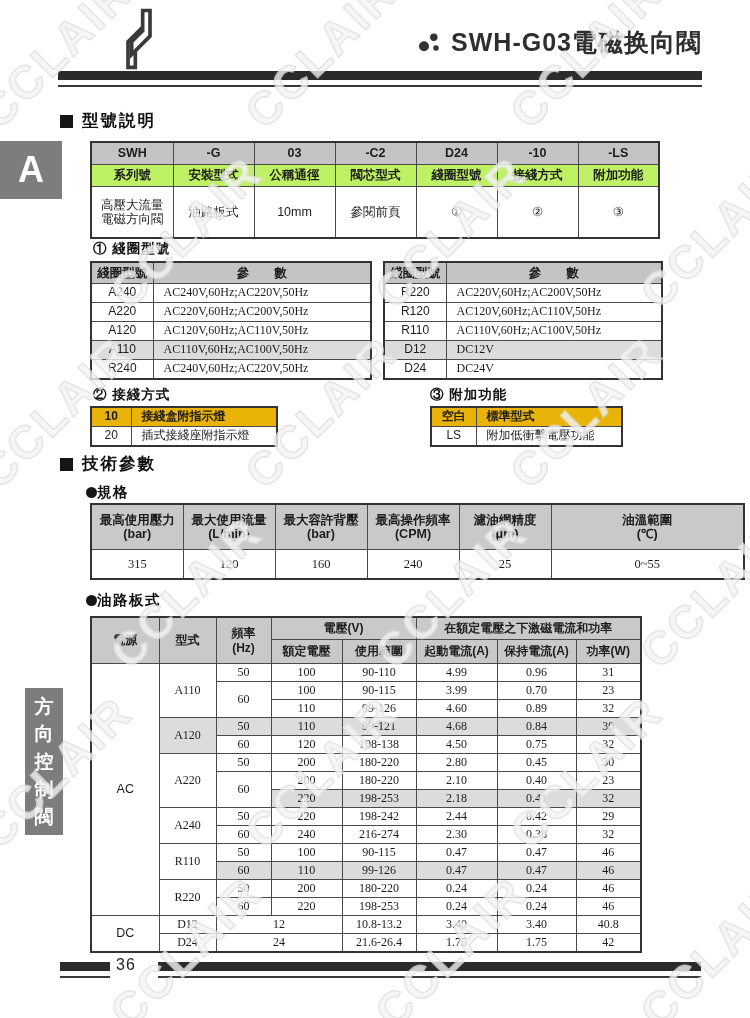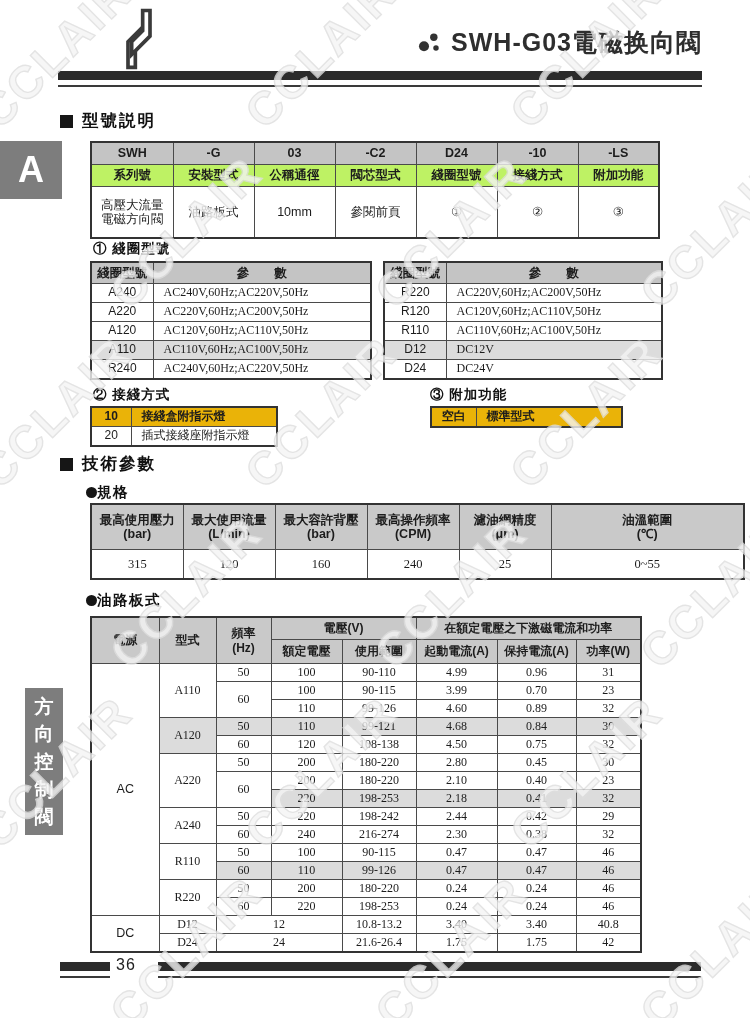--- a/index.html
+++ b/index.html
@@ -230,20 +230,24 @@
   <table class="tbl" style="left:430px;top:406px;width:193px;">
     <colgroup>
         <col style="width:45px">
         <col>
       </colgroup>
     <tbody id="extra-body">
         <tr class="hdr-row">
           <td class="code">空白</td>
           <td class="param">標準型式</td>
         </tr>
+        <tr>
+          <td class="code">LS</td>
+          <td class="param">附加低衝擊電壓功能</td>
+        </tr>
       </tbody>
   </table>
 
   <div class="sec-h" style="left:60px;top:453px;">
     <span class="sq"></span>
     <span>技術參數</span>
   </div>
   <div class="sub-h" style="left:86px;top:483px;">
     <span class="dot"></span>
     <span>規格</span>

